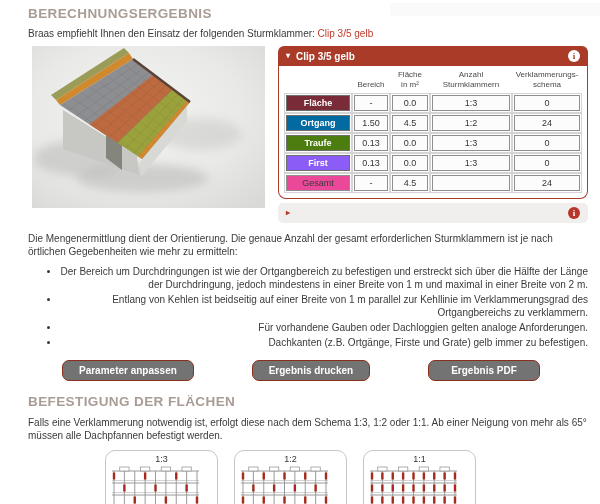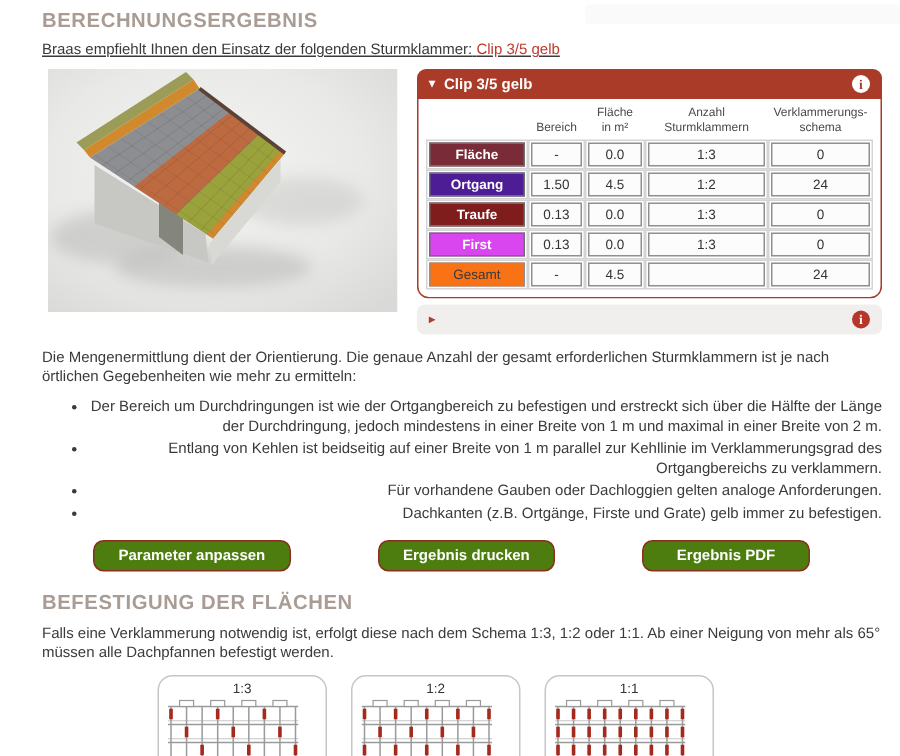--- a/index.html
+++ b/index.html
@@ -6,21 +6,21 @@
   body{
     width:600px;height:504px;overflow:hidden;background:#ffffff;position:relative;
     font-family:"Liberation Sans",sans-serif;color:#3a3a3a;
   }
   .page{position:relative;width:600px;height:356px;}
   .top-strip{position:absolute;top:3px;right:0;width:210px;height:13px;background:#fafafa;border-radius:2px;}
   .page-inner{padding:6px 12px 0 28px;}
   h1.sec-title,h2.sec-title{
     font-size:13.5px;font-weight:bold;color:#a89c94;letter-spacing:.4px;margin:0 0 7px 0;
   }
-  .intro-line{font-size:10px;margin:0 0 7px 0;color:#3a3a3a;text-decoration:underline;}
+  .intro-line{font-size:10px;margin:0 0 7px 0;color:#3a3a3a;}
   .intro-line .hl{color:#c0392b;}
   
   .result-row{display:flex;align-items:flex-start;}
   .house-box{width:233px;height:162px;flex:0 0 auto;margin-left:4px;}
   .panel-col{margin-left:13px;width:310px;flex:0 0 auto;}
   .panel-header{
     height:20px;background:#a93b28;border-radius:6px 6px 0 0;display:flex;align-items:center;
     padding:0 8px;color:#fff;font-size:10px;font-weight:bold;gap:6px;cursor:pointer;
   }
   .caret{font-size:8px;line-height:1;}
@@ -36,35 +36,35 @@
   .tbl-head{
     font-size:8px;line-height:1.2;color:#4a4a4a;text-align:center;white-space:pre-line;
     align-self:end;padding-bottom:2px;
   }
   .cell{
     height:14px;line-height:14px;text-align:center;font-size:9px;
     border:1px solid #8f8f8f;background:#fcfcfc;color:#333;
     box-shadow:0 0 0 1px #ffffff,0 0 0 2px #d4d4d4;
   }
   .cell.lbl{font-weight:bold;color:#fff;border-color:#6e6e6e;}
-  .cell.lbl-plain{font-weight:normal;color:#3a3a3a;background:#f97316;}
+  .cell.lbl-plain{font-weight:normal;color:#3a3a3a;background:#ec4899;}
   .dz-bar{
     margin-top:4px;height:20px;background:#f0efee;border-radius:5px;display:flex;align-items:center;
     padding:0 8px;gap:6px;color:#b23a28;font-size:10px;font-weight:bold;cursor:pointer;
   }
   .dz-bar .caret{color:#b23a28;}
   .info-badge.red{background:#b8352b;color:#fff;}
   
   .body-text{font-size:10px;line-height:1.3;margin:9px 0 0 0;max-width:560px;}
   ul.notes{margin:7px 0 0 0;padding:0 0 0 32px;max-width:545px;text-align:right;}
   ul.notes li{font-size:10px;line-height:1.3;margin-bottom:2px;}
   
   .btn-row{display:flex;justify-content:space-between;margin:11px 48px 0 34px;}
   .btn{
-    background:#4d7c0f;color:#fff;border:1px solid #8c2e1d;border-radius:7px;
+    background:#737373;color:#fff;border:1px solid #8c2e1d;border-radius:7px;
     font-family:"Liberation Sans",sans-serif;font-size:10px;font-weight:bold;
     padding:4px 16px;min-width:112px;cursor:pointer;
   }
   h2.sec-title{margin-top:13px;}
   
   .schemas{display:flex;gap:16px;margin:8px 0 0 77px;}
   .schema-box{
     width:99px;background:#fff;border:1px solid #c6c6c6;border-radius:10px;padding:3px 6px 6px 6px;
   }
   .schema-label{text-align:center;font-size:9px;color:#333;margin-bottom:1px;}
@@ -160,33 +160,33 @@
 Sturmklammern</div>
             <div class="tbl-head">Verklammerungs-
 schema</div>
 
             <div class="cell lbl" style="background: rgb(122, 43, 56);">Fläche</div>
             <div class="cell">-</div>
             <div class="cell">0.0</div>
             <div class="cell">1:3</div>
             <div class="cell">0</div>
 
-            <div class="cell lbl" style="background: #4c1d95;">Ortgang</div>
+            <div class="cell lbl" style="background: #0369a1;">Ortgang</div>
             <div class="cell">1.50</div>
             <div class="cell">4.5</div>
             <div class="cell">1:2</div>
             <div class="cell">24</div>
 
-            <div class="cell lbl" style="background: #7f1d1d;">Traufe</div>
+            <div class="cell lbl" style="background: #4d7c0f;">Traufe</div>
             <div class="cell">0.13</div>
             <div class="cell">0.0</div>
             <div class="cell">1:3</div>
             <div class="cell">0</div>
 
-            <div class="cell lbl" style="background: #d946ef;">First</div>
+            <div class="cell lbl" style="background: #8b5cf6;">First</div>
             <div class="cell">0.13</div>
             <div class="cell">0.0</div>
             <div class="cell">1:3</div>
             <div class="cell">0</div>
 
             <div class="cell lbl-plain">Gesamt</div>
             <div class="cell">-</div>
             <div class="cell">4.5</div>
             <div class="cell"></div>
             <div class="cell">24</div>

